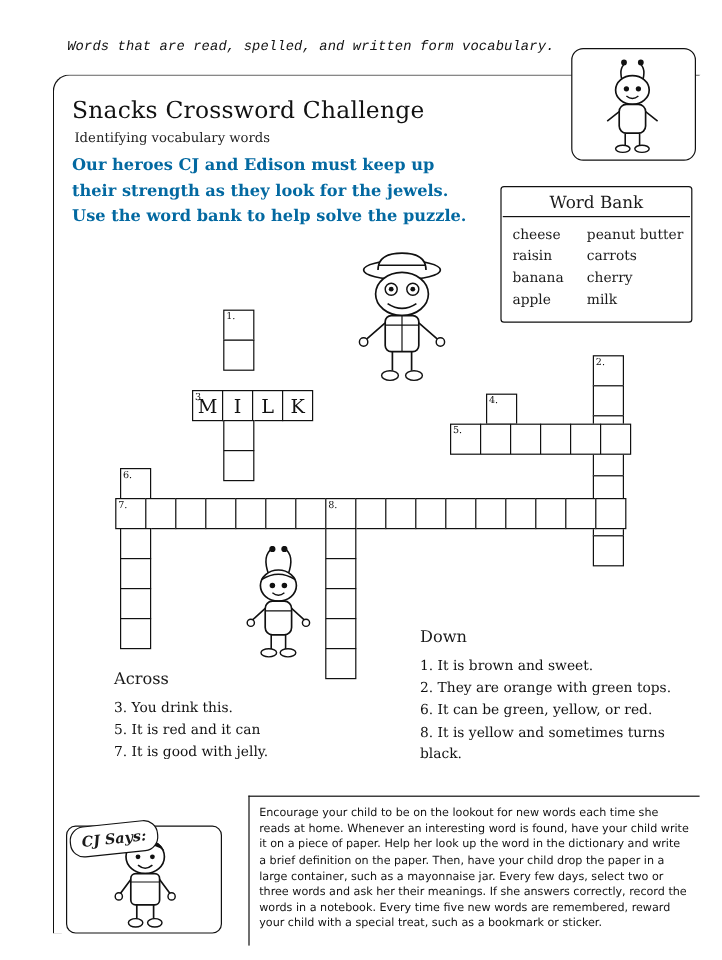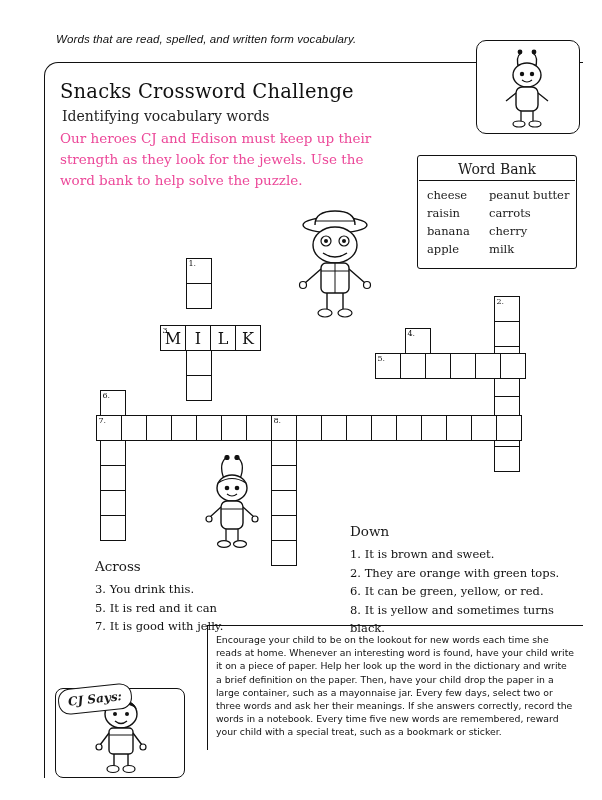--- a/index.html
+++ b/index.html
@@ -17,21 +17,21 @@
   }
   .page {
     position: absolute;
     inset: 0;
   }
   
   .topline {
     position: absolute;
     top: 33px;
     left: 56px;
-    font-family: Liberation Sans, sans-serif;
+    font-family: Liberation Mono, monospace;
     font-style: italic;
     font-size: 11.5px;
     color: #111;
     letter-spacing: 0.1px;
   }
   
   .frame {
     position: absolute;
     left: 44px;
     top: 62px;
@@ -60,32 +60,33 @@
     font-family: "DejaVu Serif", serif;
     font-size: 19.5px;
     color: #111;
     letter-spacing: 0.2px;
   }
   .subtitle {
     position: absolute;
     left: 62px;
     top: 108px;
     font-family: "DejaVu Serif", serif;
-    font-size: 14px;
+    font-size: 11px;
     color: #222;
   }
   .intro {
     position: absolute;
     left: 60px;
     top: 128px;
     width: 340px;
     font-family: "DejaVu Serif", serif;
     font-size: 13.5px;
     line-height: 21px;
-    color: #ec4899;
+    color: #0369a1;
+    font-weight: bold;
   }
   
   .wordbank {
     position: absolute;
     left: 417px;
     top: 155px;
     width: 160px;
     height: 114px;
     border: 1.4px solid #111;
     border-radius: 3px;
@@ -173,21 +174,21 @@
     color: #111;
   }
   .clue .cont {
     padding-left: 14px;
     display: block;
   }
   
   .tipbox {
     position: absolute;
     left: 207px;
-    top: 625px;
+    top: 663px;
     width: 376px;
     height: 125px;
     border-top: 1.4px solid #111;
     border-left: 1.4px solid #111;
     box-sizing: border-box;
     padding: 7px 8px 0 8px;
     font-family: "DejaVu Sans", sans-serif;
     font-size: 9.3px;
     line-height: 13.2px;
     color: #111;

